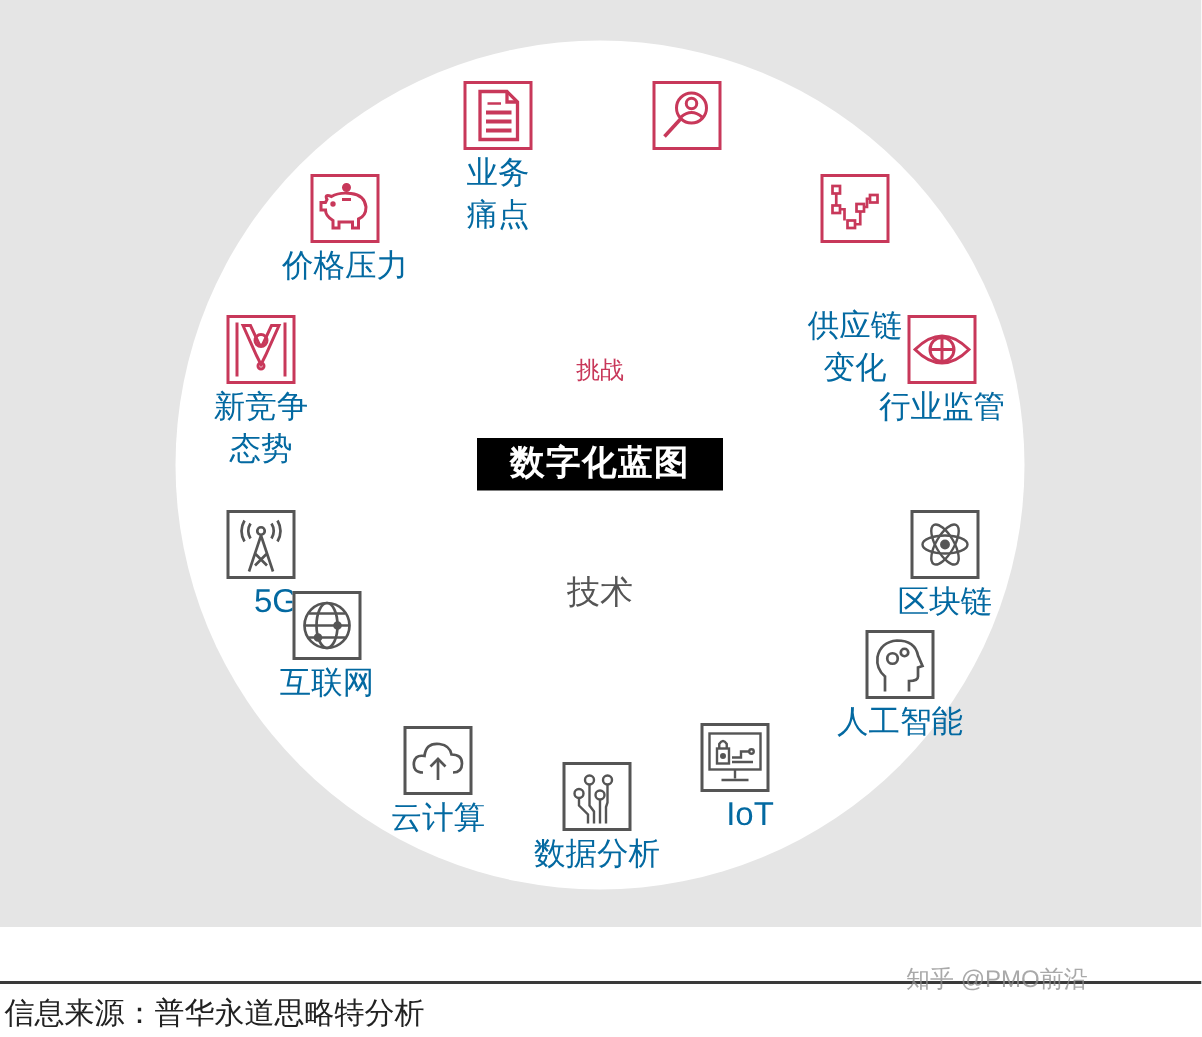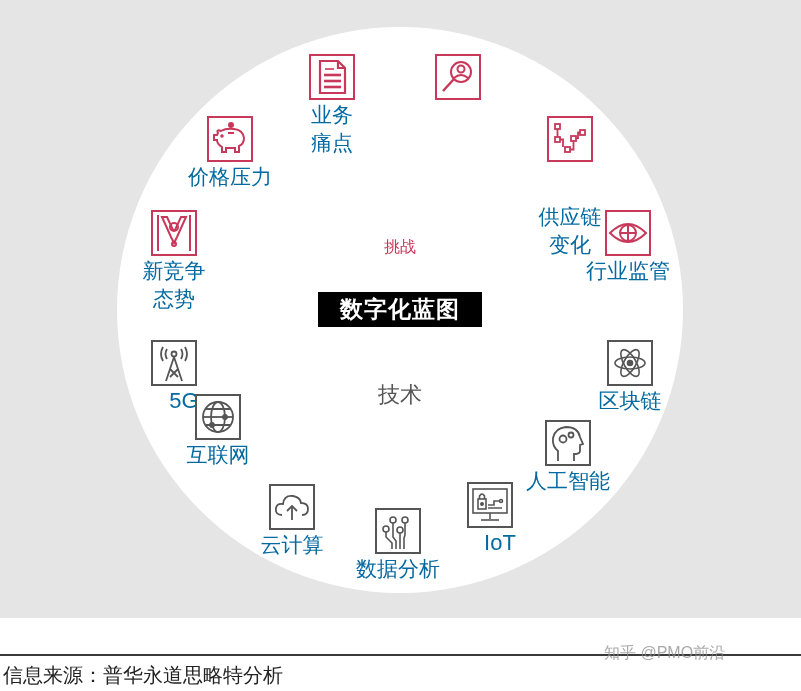--- a/index.html
+++ b/index.html
@@ -181,21 +181,21 @@
       <rect x="8" y="14" width="8" height="10"></rect>
         <path d="M9.5 14 V11 Q12 7 14.5 11 V14"></path>
       <circle cx="12" cy="19" r="1.2" fill="currentColor"></circle>
       <path d="M18 20 H24 V16 H30 M18 23 H32"></path>
       <circle cx="31" cy="16" r="1.5"></circle>
     </svg>
   </div>
   <div class="label en">IoT</div>
 </div>
 
-<div class="item" style="left:516px; top:420px; width:104px;">
+<div class="item" style="left:548px; top:420px; width:104px;">
   <div class="icon-box gray">
     <svg viewBox="0 0 40 40" fill="none" stroke="currentColor" stroke-width="1.8">
       <path d="M10 38 V28 Q4 23 5 15 Q7 5 18 4 Q30 4 32 14 L35 21 L32 22 V28 Q32 31 26 31 V38"></path>
       <circle cx="15" cy="16" r="3.5"></circle>
         <circle cx="23" cy="12" r="2.5"></circle>
     </svg>
   </div>
   <div class="label">人工智能</div>
 </div>
 

